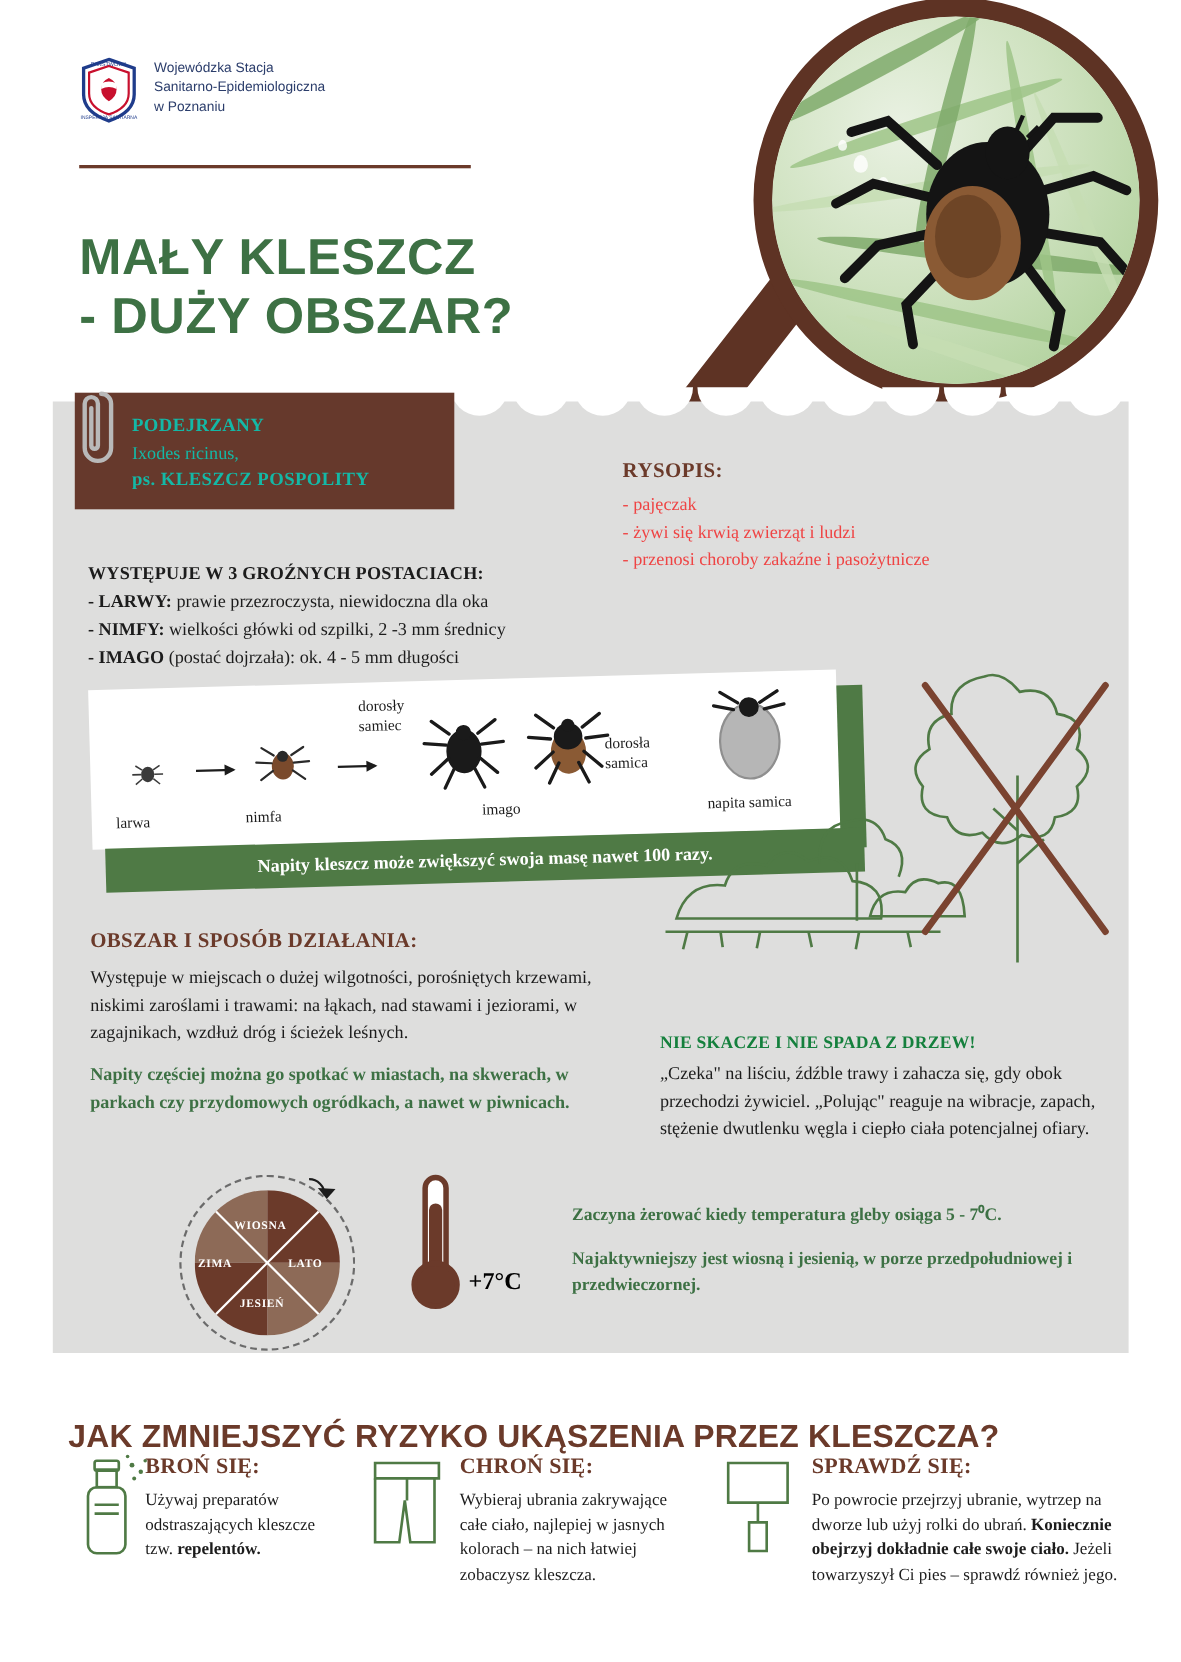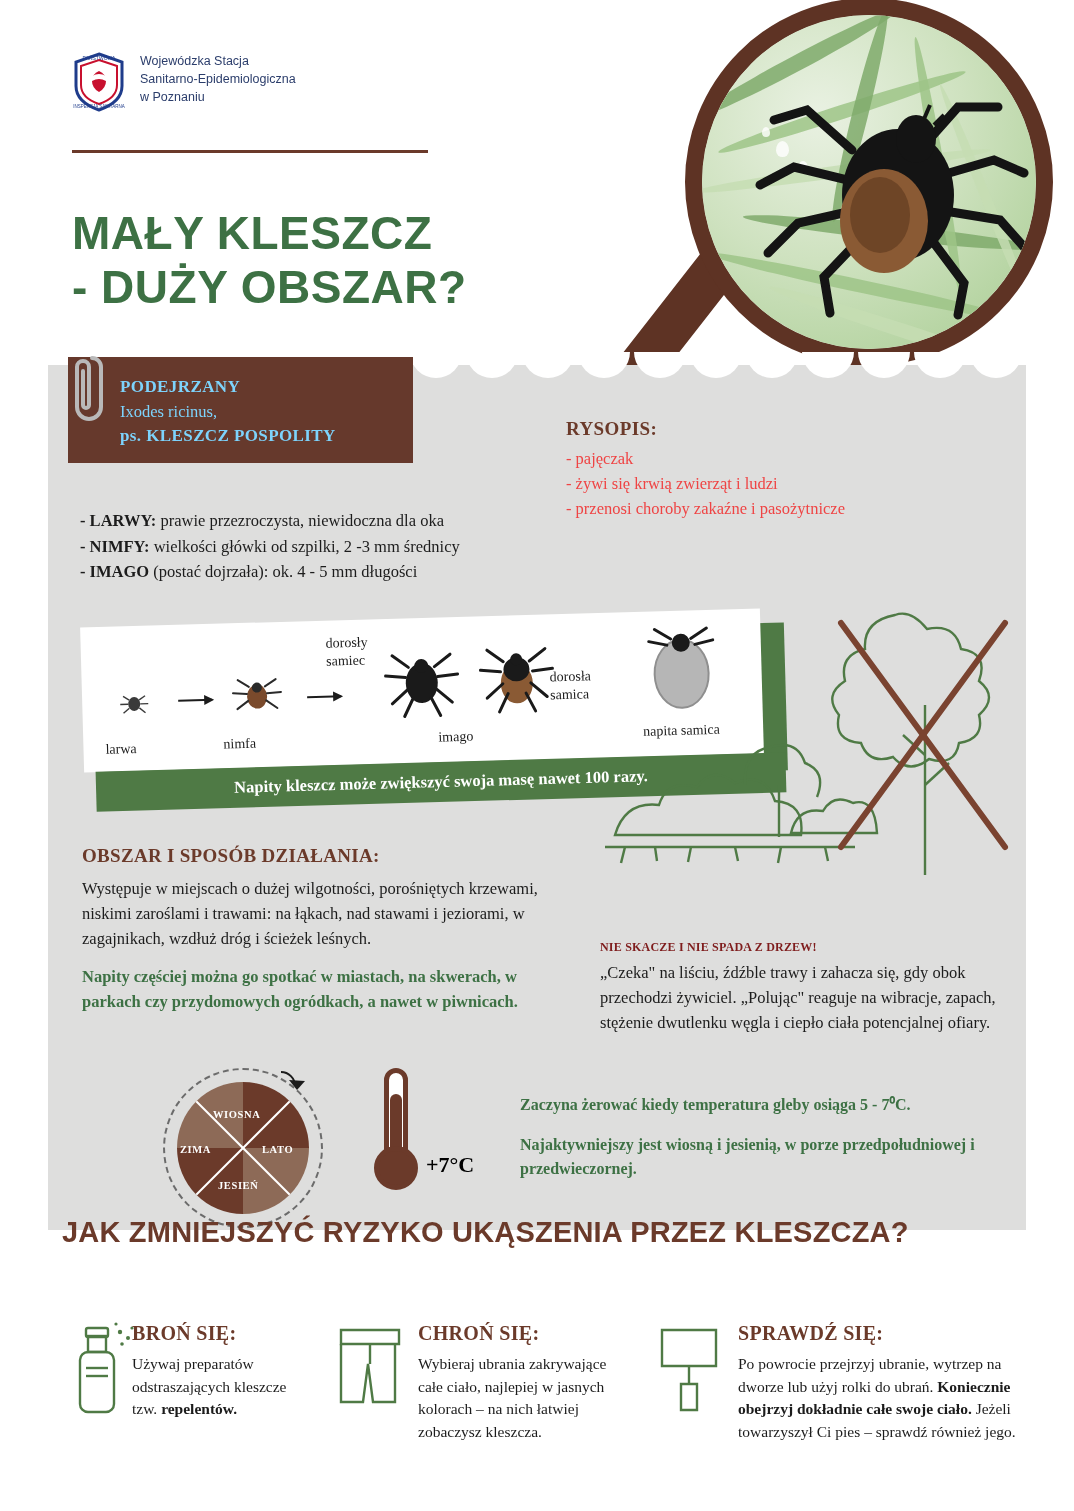--- a/index.html
+++ b/index.html
@@ -36,21 +36,21 @@
   .drop { position:absolute; width:13px; height:16px; border-radius:50% 50% 50% 50%/60% 60% 40% 40%;
           background:rgba(255,255,255,.8); }
 
   
   .panel { position:absolute; left:48px; top:365px; width:978px; height:865px; background:#dededd; }
   .scallops { position:absolute; left:410px; top:365px; width:616px; height:26px; }
   .scallop { position:absolute; top:-13px; width:52px; height:26px; background:#ffffff; border-radius:0 0 26px 26px; }
 
   
   .suspect { position:absolute; left:68px; top:357px; width:345px; height:106px; background:#66392c; }
-  .suspect-inner { padding:18px 0 0 52px; color:#7dd3fc; font-family:"Liberation Serif", serif; font-size:16.5px; line-height:1.45; }
+  .suspect-inner { padding:18px 0 0 52px; color:#14b8a6; font-family:"Liberation Serif", serif; font-size:16.5px; line-height:1.45; }
   .suspect-inner .b { font-weight:bold; font-size:17px; letter-spacing:.4px; }
   .clip { position:absolute; left:70px; top:350px; width:34px; height:70px; }
 
   
   .rysopis { position:absolute; left:566px; top:418px; width:430px; }
   .rysopis h3 { margin:0 0 6px 0; font-size:19px; color:#6b3a2a; font-family:"Liberation Serif", serif; letter-spacing:.4px; }
   .rysopis ul { margin:0; padding:0; list-style:none; font-size:16.5px; line-height:1.52; color:#ef4444; }
 
   
   .postacie { position:absolute; left:80px; top:508px; width:620px; font-size:16.5px; line-height:1.55; color:#1c1c1c; }
@@ -65,21 +65,21 @@
   .lc-banner span { display:block; text-align:center; line-height:40px; color:#fff; font-weight:bold; font-size:16.5px; }
 
   
   .obszar { position:absolute; left:82px; top:845px; width:470px; }
   .obszar h3 { margin:0 0 10px 0; font-size:19px; color:#6b3a2a; letter-spacing:.3px; }
   .obszar p { margin:0 0 14px 0; font-size:16.5px; line-height:1.5; color:#1c1c1c; }
   .obszar .green { color:#3d7144; font-weight:bold; }
 
   
   .nieskacze { position:absolute; left:600px; top:940px; width:420px; }
-  .nieskacze h4 { margin:0 0 6px 0; font-size:12px; color:#7f1d1d; letter-spacing:.2px; }
+  .nieskacze h4 { margin:0 0 6px 0; font-size:16px; color:#15803d; letter-spacing:.2px; }
   .nieskacze p { margin:0; font-size:16.5px; line-height:1.5; color:#1c1c1c; }
 
   
   .wheel { position:absolute; left:163px; top:1068px; width:160px; height:160px; }
   .wheel-dash { position:absolute; inset:0; border:2px dashed #6b6b6b; border-radius:50%; }
   .wheel-disc { position:absolute; left:14px; top:14px; width:132px; height:132px; border-radius:50%; overflow:hidden; }
   .quad { position:absolute; width:66px; height:66px; }
   .q-tl { left:0; top:0; background:#8d6a57; }
   .q-tr { left:66px; top:0; background:#6b3a2a; }
   .q-br { left:66px; top:66px; background:#8d6a57; }
@@ -95,21 +95,21 @@
   .th-temp { position:absolute; left:58px; top:84px; font-size:22px; font-weight:bold; color:#000000; font-family:"Liberation Serif", serif; }
 
   .temp-note { position:absolute; left:520px; top:1093px; width:470px; color:#3d7144; font-weight:bold;
                font-size:16px; line-height:1.5; }
   .temp-note p { margin:0 0 16px 0; }
 
   
   .scene { position:absolute; left:595px; top:585px; width:420px; height:330px; }
 
   
-  .bottom-title { position:absolute; left:62px; top:1216px; font-family:"Liberation Sans", sans-serif;
+  .bottom-title { position:absolute; left:62px; top:1290px; font-family:"Liberation Sans", sans-serif;
                   font-weight:bold; font-size:29px; color:#6b3a2a; letter-spacing:.2px; }
   .col { position:absolute; top:1322px; }
   .col h4 { margin:0 0 8px 0; font-size:20px; color:#6b3a2a; letter-spacing:.3px; font-family:"Liberation Serif", serif; }
   .col p { margin:0; font-size:15.5px; line-height:1.46; color:#1c1c1c; }
   .col b { font-weight:bold; }
   .c1 { left:132px; width:180px; }
   .c2 { left:418px; width:205px; }
   .c3 { left:738px; width:295px; }
   .icon-box { position:absolute; top:1318px; width:90px; height:105px; }
   .i1 { left:58px; } .i2 { left:325px; } .i3 { left:648px; }
@@ -217,20 +217,21 @@
   <div class="rysopis">
     <h3>RYSOPIS:</h3>
     <ul>
       <li>- pajęczak</li>
       <li>- żywi się krwią zwierząt i ludzi</li>
       <li>- przenosi choroby zakaźne i pasożytnicze</li>
     </ul>
   </div>
 
   <div class="postacie">
+    <div class="hdr">WYSTĘPUJE W 3 GROŹNYCH POSTACIACH:</div>
     <div><b>- LARWY:</b><span> prawie przezroczysta, niewidoczna dla oka</span></div>
     <div><b>- NIMFY:</b><span> wielkości główki od szpilki, 2 -3 mm średnicy</span></div>
     <div><b>- IMAGO</b><span> (postać dojrzała): ok. 4 - 5 mm długości</span></div>
   </div>
 
   <div class="lc-shadow"></div>
   <div class="lc-box">
     <svg width="680" height="145" viewBox="0 0 680 145" style="position:absolute;left:0;top:0;">
 
       <g transform="translate(52,78)">

